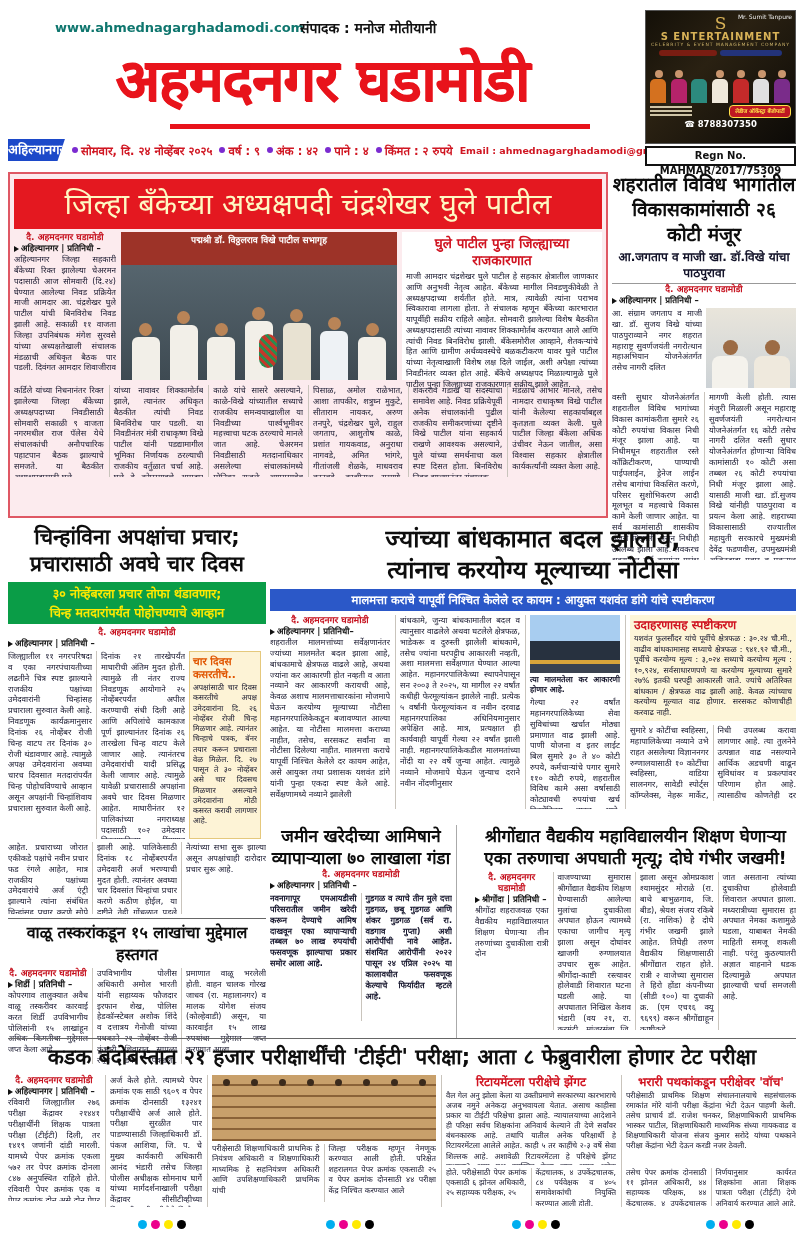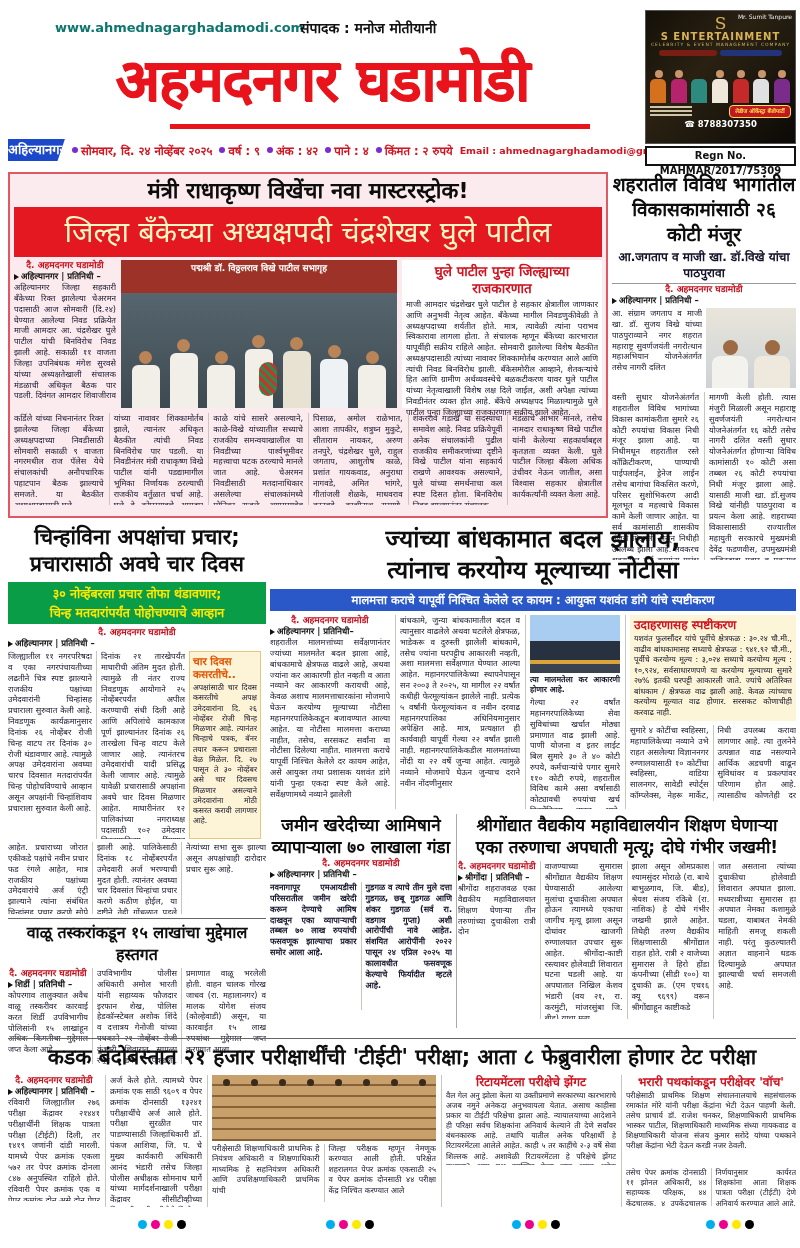--- a/index.html
+++ b/index.html
@@ -111,21 +111,21 @@
   .photocol{width:90px;}
   .photo3{height:58px;background:linear-gradient(#a8cdf0 0 45%,#27313f 45% 78%,#d9a43a 78% 84%,#3a4250 84%);}
   .pcap{font-size:7.8px;line-height:1.3;text-align:justify;margin-top:2px;font-weight:bold;}
   .ptext{font-size:8.1px;line-height:1.33;text-align:justify;overflow:hidden;height:112px;margin-top:2px;}
   .exwrap{flex:1;}
   .exbox{background:#fdf5d8;padding:3px 4px;}
   .ex-title{color:#d01320;font-size:12px;font-weight:bold;line-height:15px;}
   .ex-body{font-size:7.8px;line-height:1.35;text-align:justify;height:84px;overflow:hidden;margin-top:1px;}
   .ex-cols{display:flex;gap:4px;height:76px;margin-top:4px;}
   .ex-cols .t{flex:1;}
-  .tax-row2{display:flex;gap:1px;height:214px;margin-top:5px;}
+  .tax-row2{display:flex;gap:18px;height:214px;margin-top:16px;}
   .jamin{width:182px;border-right:1px solid #aaa;padding-right:4px;}
   .jam-h{font-size:17px;font-weight:bold;text-align:center;line-height:22px;color:#0d0d0d;}
   .jam-cols{display:flex;gap:4px;height:128px;margin-top:2px;}
   .jam-cols .t{flex:1;font-weight:bold;}
   .shri{flex:1;}
   .shri-h{font-size:17px;font-weight:bold;text-align:center;line-height:22px;color:#0d0d0d;}
   .shri-cols{display:flex;gap:4px;height:158px;margin-top:3px;}
   .shri-cols>div{flex:1;}
   
   .tet{position:absolute;left:8px;top:1038px;width:788px;border-top:1px solid #666;padding-top:3px;}
@@ -229,21 +229,20 @@
           <div></div>
           <div></div>
         </div>
       <div class="ad-badge">लेडीज ऑर्केस्ट्रा बँजोपार्टी</div>
     </div>
     <div class="ad-phone"><span>☎</span> <span>8788307350</span></div>
   </div>
   <div class="regn">Regn No. MAHMAR/2017/75309</div>
 
   <div class="lead">
-    <div class="kicker">मंत्री राधाकृष्ण विखेंचा नवा मास्टरस्ट्रोक!</div>
     <div class="banner">जिल्हा बँकेच्या अध्यक्षपदी चंद्रशेखर घुले पाटील</div>
     <div class="lead-row">
       <div class="lead-intro">
         <div class="byline">दै. अहमदनगर घडामोडी</div>
         <div class="dl">अहिल्यानगर | प्रतिनिधी –</div>
         <div class="t" style="height:122px">अहिल्यानगर जिल्हा सहकारी बँकेच्या रिक्त झालेल्या चेअरमन पदासाठी आज सोमवारी (दि.२४) घेण्यात आलेल्या निवड प्रक्रियेत माजी आमदार आ. चंद्रशेखर घुले पाटील यांची बिनविरोध निवड झाली आहे. सकाळी ११ वाजता जिल्हा उपनिबंधक मंगेश सुरवसे यांच्या अध्यक्षतेखाली संचालक मंडळाची अधिकृत बैठक पार पडली. दिवंगत आमदार शिवाजीराव</div>
       </div>
       <div class="lead-photo">
         <div class="photo-banner">पद्मश्री डॉ. विठ्ठलराव विखे पाटील सभागृह</div>
         <div class="pgroup">
@@ -436,20 +435,24 @@
             </div>
         </div>
         <div class="pcols vsep">
           <div class="t">परीक्षेसाठी शिक्षणाधिकारी प्राथमिक हे नियंत्रण अधिकारी व शिक्षणाधिकारी माध्यमिक हे सहनियंत्रण अधिकारी आणि उपशिक्षणाधिकारी प्राथमिक यांची</div>
           <div class="t">जिल्हा परीक्षक म्हणून नेमणूक करण्यात आली होती. परिक्षेत शहरालगत पेपर क्रमांक एकसाठी २५ व पेपर क्रमांक दोनसाठी ४४ परीक्षा केंद्र निश्चित करण्यात आले</div>
         </div>
       </div>
       <div class="ret">
         <div class="r-title">रिटायमेंटला परीक्षेचे झेंगट</div>
         <div class="r-body">वैल गेल अनु झोला केला या उक्तीप्रमाणे सरकारच्या कारभाराचे अजब नमुने अनेकदा अनुभवायला येतात. असाच काहीसा प्रकार या टीईटी परिक्षेचा झाला आहे. न्यायालयाच्या आदेशाने ही परिक्षा सर्वच शिक्षकांना अनिवार्य केल्याने ती देणे सर्वांवर बंधनकारक आहे. तथापि यातील अनेक परिक्षार्थी हे रिटायरमेंटला आलेले आहेत. काही ५ तर काहींचे २-३ वर्षे सेवा शिल्लक आहे. अशावेळी रिटायरमेंटला हे परिक्षेचे झेंगट कशाला? असा प्रश्न उपस्थित केला जात असून अनेक सेवासमाप्तीच्या उंबरठ्यावरील शिक्षकांनी तीव्र नाराजी व्यक्त केली आहे.</div>
+        <div class="r-cols vsep">
+          <div class="t">होते. परीक्षेसाठी पेपर क्रमांक एकसाठी ६ झोनल अधिकारी, २५ सहाय्यक परीक्षक, २५</div>
+          <div class="t">केंद्रचालक, ४ उपकेंद्रचालक, ८४ पर्यवेक्षक व ४०५ समावेशकांची नियुक्ति करण्यात आली होती.</div>
+        </div>
       </div>
       <div class="wat">
         <div class="r-title">भरारी पथकांकडून परीक्षेवर 'वॉच'</div>
         <div class="r-body">परीक्षेसाठी प्राथमिक शिक्षण संचालनालयाचे सहसंचालक रमाकांत मोरे यांनी परीक्षा केंद्रांना भेटी देऊन पाहणी केली. तसेच प्राचार्य डॉ. राजेश चनकर, शिक्षणाधिकारी प्राथमिक भास्कर पाटील, शिक्षणाधिकारी माध्यमिक संध्या गायकवाड व शिक्षणाधिकारी योजना संजय कुमार सरोदे यांच्या पथकाने परीक्षा केंद्रांना भेटी देऊन करडी नजर ठेवली.</div>
         <div class="r-cols vsep">
           <div class="t">तसेच पेपर क्रमांक दोनसाठी ११ झोनल अधिकारी, ४४ सहाय्यक परिक्षक, ४४ केंद्रचालक, ४ उपकेंद्रचालक ११४ पर्यवेक्षक आणि ५६१ समावेशकांना नियुक्त करण्यात आले होते. सर्वोच्च न्यायालयाच्या</div>
           <div class="t">निर्णयानुसार कार्यरत शिक्षकांना आता शिक्षक पात्रता परीक्षा (टीईटी) देणे अनिवार्य करण्यात आले आहे. रविवारी शिक्षक पात्रता परीक्षा पार पडली आहे. आता ८ फेब्रुवारीला टेट परीक्षा घेतली जाणार आहे.</div>
         </div>
       </div>
     </div>

